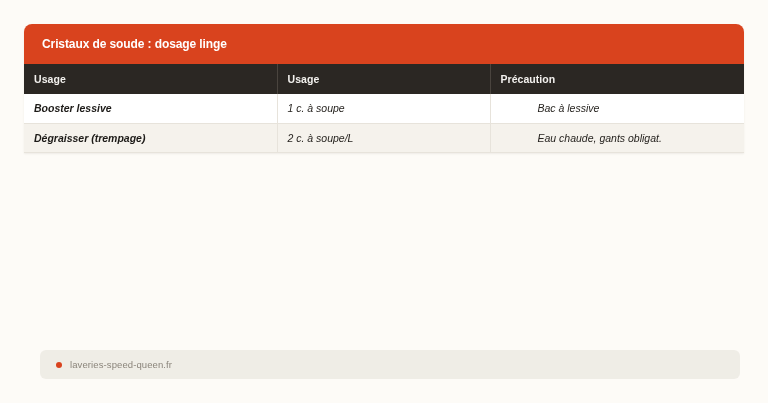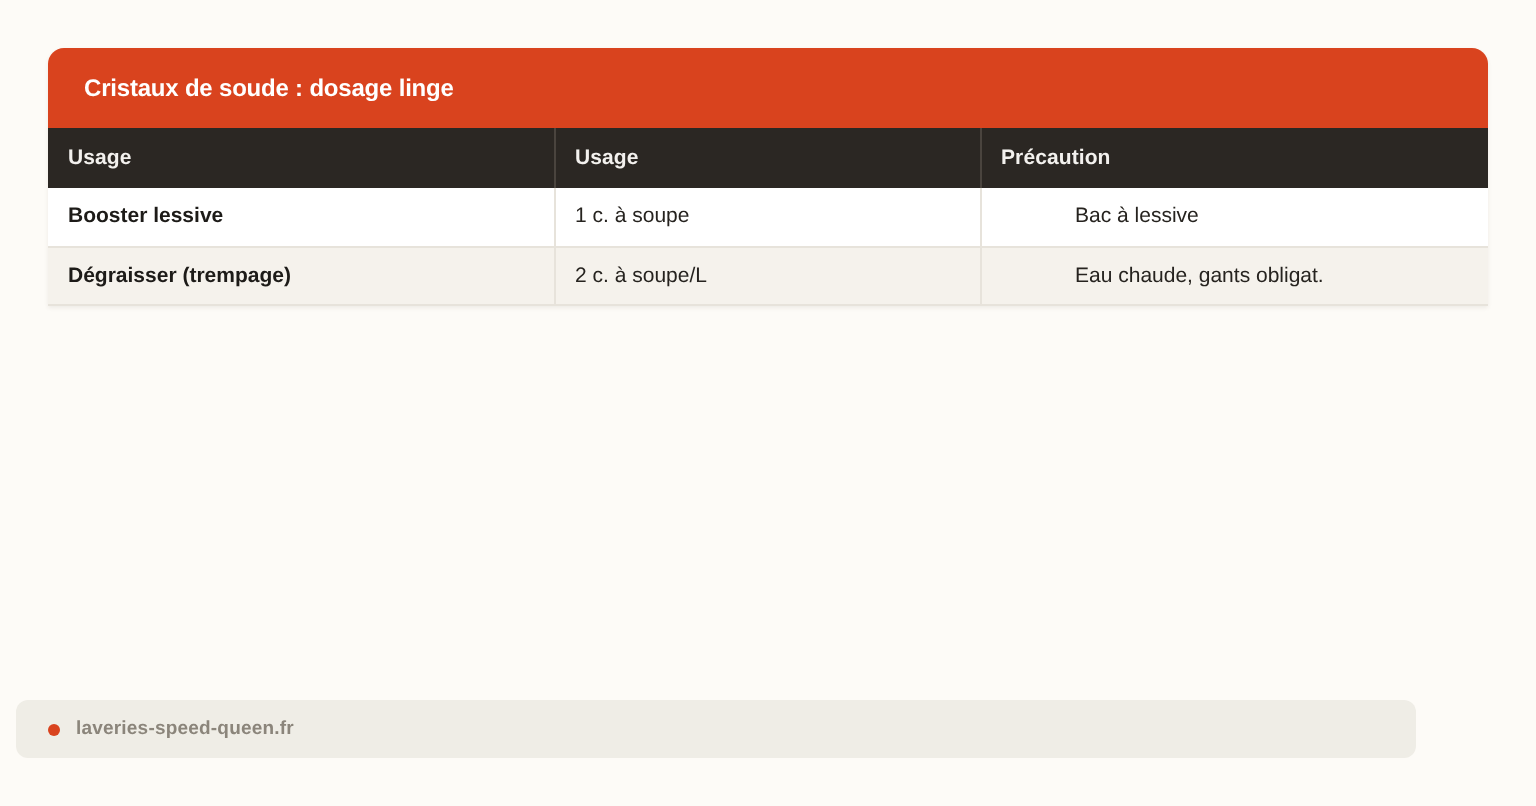--- a/index.html
+++ b/index.html
@@ -62,21 +62,21 @@
     font-size: 10.5px;
     font-weight: bold;
     text-align: left;
     padding: 9px 10px 9px 10px;
     border-right: 1px solid #4a443e;
     letter-spacing: 0.05px;
     white-space: nowrap;
   }
   thead th:last-child { border-right: none; }
 
-  tbody tr { background: #ffffff; }
+  tbody tr { background: #ffffff; font-style: italic; }
   tbody tr.alt { background: #f5f2ec; }
 
   tbody td {
     font-size: 10.5px;
     color: #26231f;
     padding: 8px 10px 8px 10px;
     border-right: 1px solid #e7e3db;
     border-bottom: 1px solid #e7e3db;
     vertical-align: middle;
     white-space: nowrap;
@@ -88,30 +88,29 @@
   tbody tr:last-child td { border-bottom: 1px solid #e7e3db; }
 
   tbody td.usage-cell {
     font-weight: bold;
     color: #1d1b18;
   }
 
   
   .source-bar {
     position: absolute;
-    left: 8px;
+    left: 40px;
     top: 350px;
     width: 700px;
     height: 29px;
     background: #efede6;
     border-radius: 6px;
     display: flex;
     align-items: center;
     padding: 0 16px;
-    font-weight: bold;
   }
 
   .source-dot {
     width: 6px;
     height: 6px;
     border-radius: 50%;
     background: #d9431e;
     flex: 0 0 auto;
     margin-right: 8px;
   }

